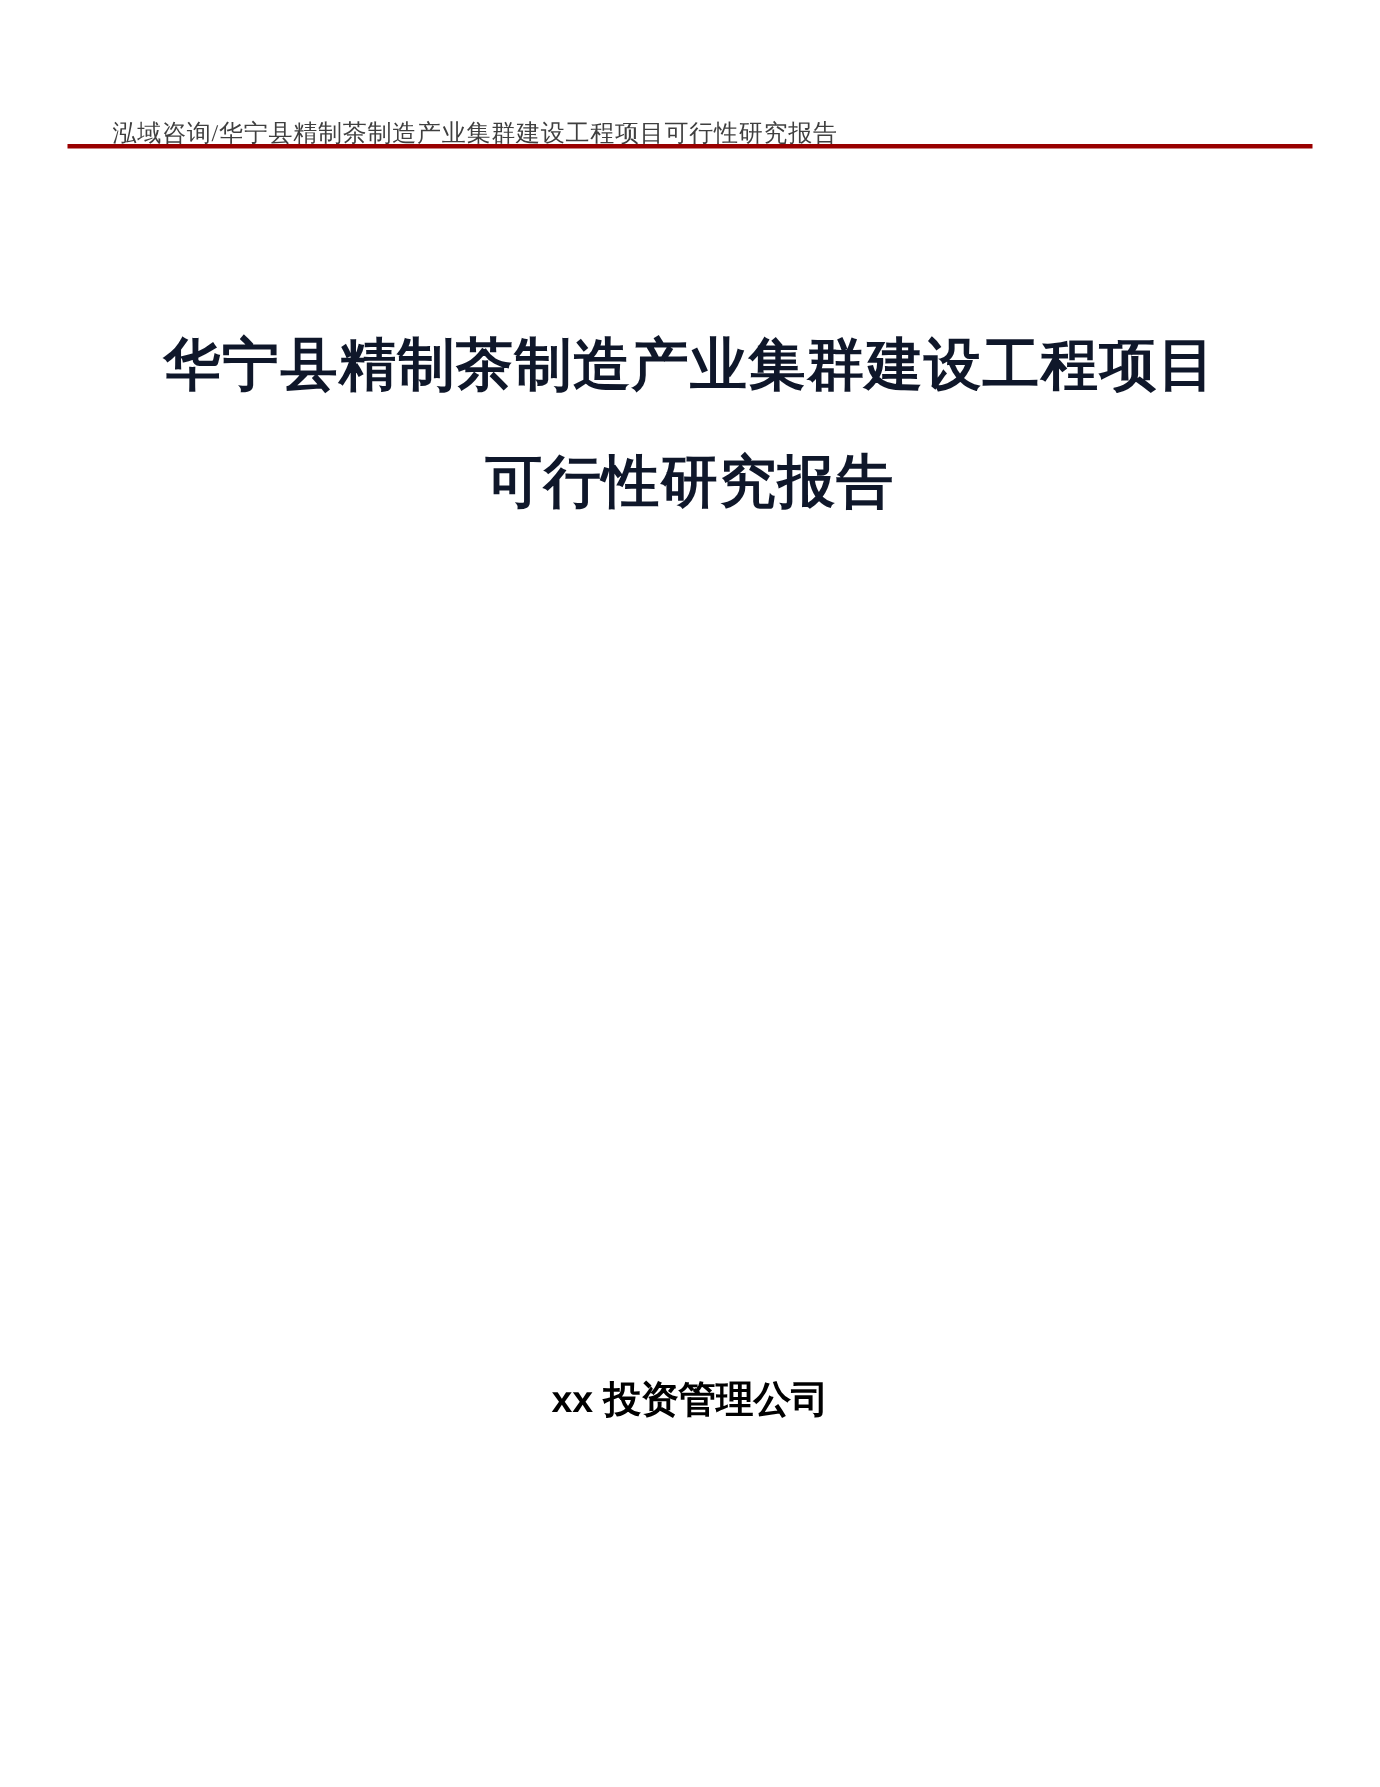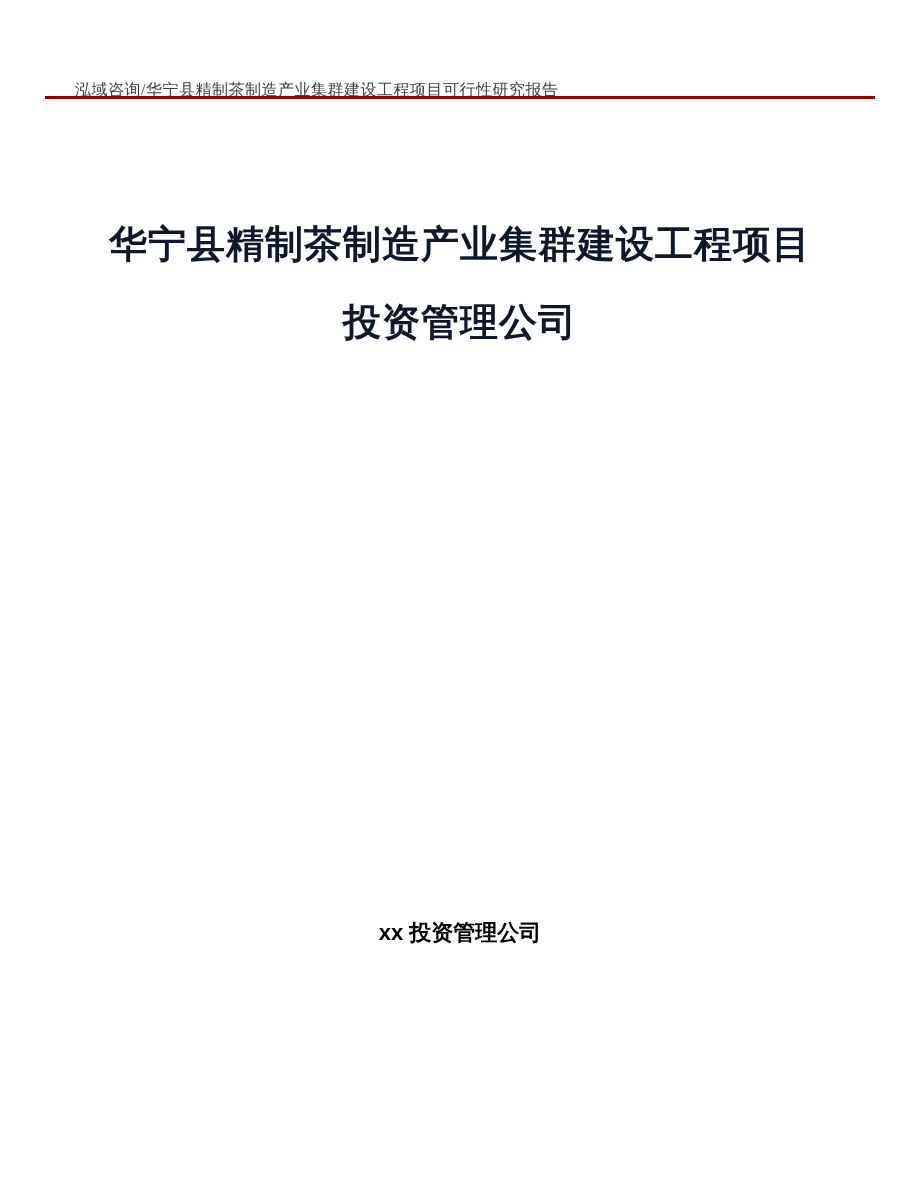--- a/index.html
+++ b/index.html
@@ -50,34 +50,34 @@
     letter-spacing: 1px;
   }
   .company-line {
     position: absolute;
     top: 918px;
     left: 0;
     width: 920px;
     text-align: center;
     font-family: "Liberation Sans", sans-serif;
     font-weight: 700;
-    font-size: 22px;
+    font-size: 25px;
     line-height: 30px;
     color: #000000;
   }
 </style>
 </head>
 <body>
 
 <div class="page">
 
   <div class="doc-header">泓域咨询/华宁县精制茶制造产业集群建设工程项目可行性研究报告</div>
 
   <div class="header-divider"></div>
 
   <div class="doc-title">
     <div>华宁县精制茶制造产业集群建设工程项目</div>
-    <div>投资管理公司</div>
+    <div>可行性研究报告</div>
   </div>
 
   <div class="company-line">xx 投资管理公司</div>
 
 </div>
 
 </body></html>

